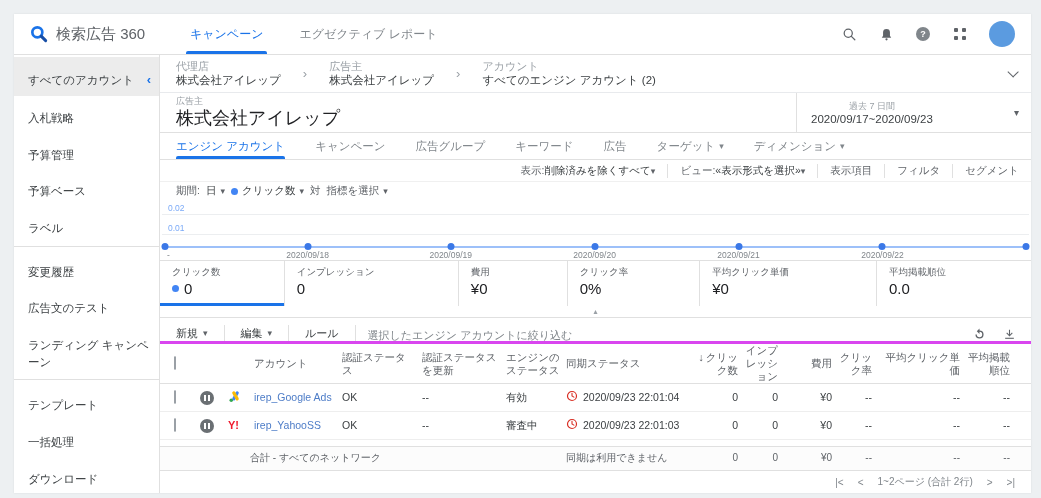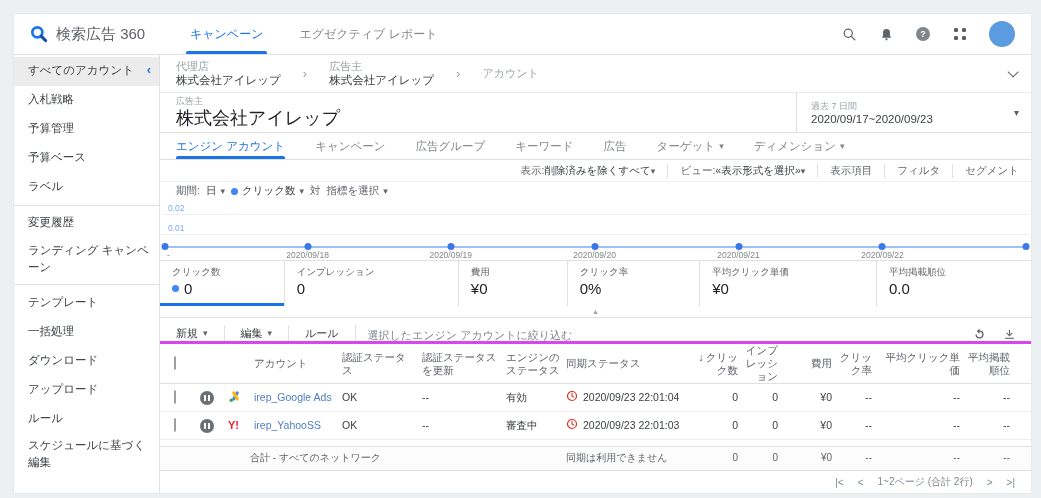--- a/index.html
+++ b/index.html
@@ -25,42 +25,42 @@
   .tb-icon { width:16px; height:16px; display:flex; align-items:center; justify-content:center; color:#5f6368; cursor:pointer; }
   .tb-icon svg { width:15px; height:15px; fill:#5f6368; }
   .help-circle { width:14px; height:14px; border-radius:50%; background:#80868b; color:#fff; font-size:9px; font-weight:bold; display:flex; align-items:center; justify-content:center; }
   .apps-grid { width:13px; height:13px; display:grid; grid-template-columns:1fr 1fr; gap:3px; }
   .apps-grid i { background:#5f6368; width:4px; height:4px; border-radius:1px; }
   .avatar { width:26px; height:26px; border-radius:50%; background:#5b9be0; cursor:pointer; }
 
   
   .app-body { flex:1; display:flex; min-height:0; }
   .sidebar { width:146px; flex:none; border-right:1px solid #e0e0e0; padding-top:2px; overflow:hidden; }
-  .side-item { display:flex; align-items:center; min-height:29px; padding:4px 8px 6px 14px; font-size:11.5px; color:#3c4043; cursor:pointer; line-height:1.45; }
+  .side-item { display:flex; align-items:center; min-height:29px; padding:14px 8px 6px 14px; font-size:11.5px; color:#3c4043; cursor:pointer; line-height:1.45; }
   .side-item.selected { background:#ececec; }
   .side-item .collapse { margin-left:auto; color:#1a73e8; font-size:13px; font-weight:bold; cursor:pointer; }
   .side-div { height:1px; background:#e0e0e0; margin:3px 0; }
 
   .main { flex:1; display:flex; flex-direction:column; min-width:0; }
 
   
   .crumbs { height:38px; flex:none; display:flex; align-items:center; padding:0 16px; border-bottom:1px solid #e8eaed; }
   .crumb { display:flex; flex-direction:column; justify-content:center; cursor:pointer; }
   .crumb-type { font-size:11px; color:#9aa0a6; line-height:1.3; }
   .crumb-name { font-size:11.5px; color:#3c4043; line-height:1.3; white-space:nowrap; }
   .crumb-sep { color:#9aa0a6; font-size:13px; margin:0 22px; }
   .crumbs-expand { margin-left:auto; width:8px; height:8px; border-right:1.5px solid #5f6368; border-bottom:1.5px solid #5f6368; transform:rotate(45deg) translateY(-3px); cursor:pointer; }
 
   
   .title-row { height:40px; flex:none; display:flex; align-items:stretch; border-bottom:1px solid #e0e0e0; }
   .title-block { padding:4px 16px; display:flex; flex-direction:column; justify-content:center; }
   .title-label { font-size:9px; color:#9aa0a6; }
   .title-text { font-size:18px; color:#202124; line-height:1.2; }
   .date-box { margin-left:auto; width:235px; border-left:1px solid #e0e0e0; display:flex; align-items:center; padding:0 12px 0 14px; cursor:pointer; }
-  .date-cols { display:flex; flex-direction:column; }
+  .date-cols { display:flex; flex-direction:column;text-align:center; }
   .date-label { font-size:9px; color:#9aa0a6; }
   .date-value { font-size:11.5px; color:#3c4043; }
   .date-caret { margin-left:auto; color:#5f6368; font-size:10px; }
 
   
   .tabs { height:27px; flex:none; display:flex; align-items:stretch; padding:0 16px; gap:30px; border-bottom:1px solid #e0e0e0; }
   .tab { display:flex; align-items:center; gap:4px; font-size:11.5px; color:#80868b; position:relative; cursor:pointer; white-space:nowrap; }
   .tab.active { color:#1a73e8; }
   .tab.active::after { content:""; position:absolute; left:0; right:0; bottom:0; height:3px; background:#1a73e8; border-radius:2px 2px 0 0; }
   .tab .caret { font-size:9px; color:#80868b; }
@@ -205,20 +205,23 @@
           <span>予算ベース</span>
         </div>
       <div class="side-item">
           <span>ラベル</span>
         </div>
       <div class="side-div"></div>
       <div class="side-item">
           <span>変更履歴</span>
         </div>
       <div class="side-item">
+          <span>広告文のテスト</span>
+        </div>
+      <div class="side-item">
           <span>ランディング キャンペーン</span>
         </div>
       <div class="side-div"></div>
       <div class="side-item">
           <span>テンプレート</span>
         </div>
       <div class="side-item">
           <span>一括処理</span>
         </div>
       <div class="side-item">
@@ -244,20 +247,21 @@
           <span class="crumb-name">株式会社アイレップ</span>
         </div>
         <span class="crumb-sep">›</span>
         <div class="crumb">
           <span class="crumb-type">広告主</span>
           <span class="crumb-name">株式会社アイレップ</span>
         </div>
         <span class="crumb-sep">›</span>
         <div class="crumb">
           <span class="crumb-type">アカウント</span>
+          <span class="crumb-name">すべてのエンジン アカウント (2)</span>
         </div>
         <span class="crumbs-expand"></span>
       </div>
 
       <div class="title-row">
         <div class="title-block">
           <span class="title-label">広告主</span>
           <span class="title-text">株式会社アイレップ</span>
         </div>
         <div class="date-box">

